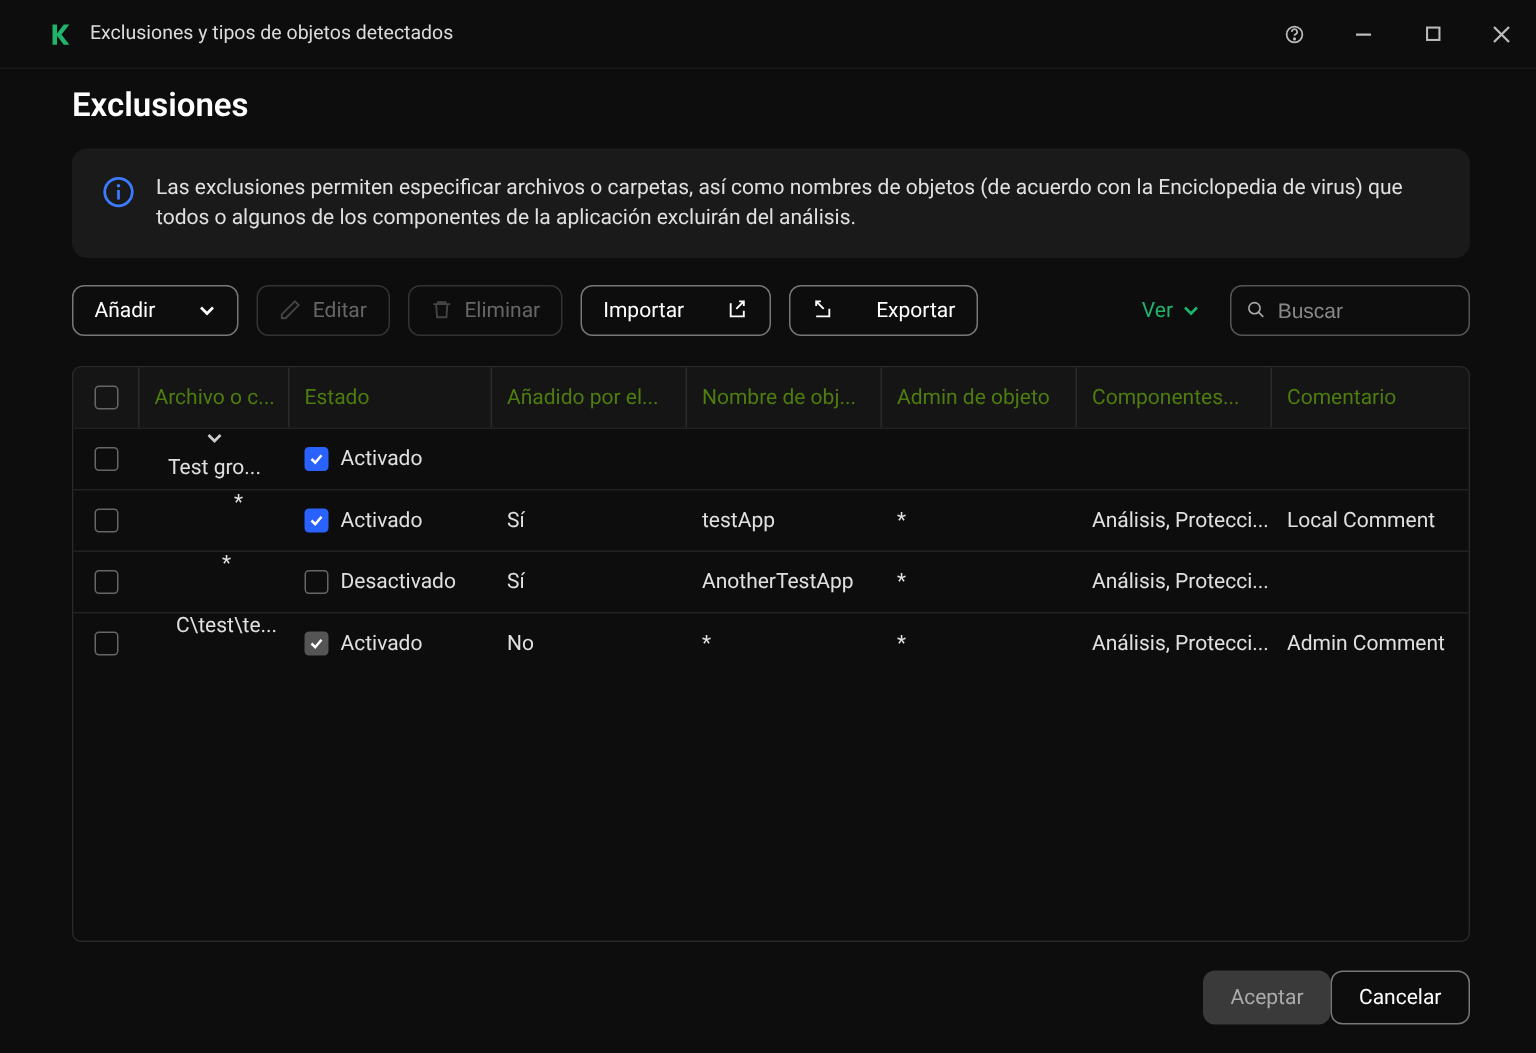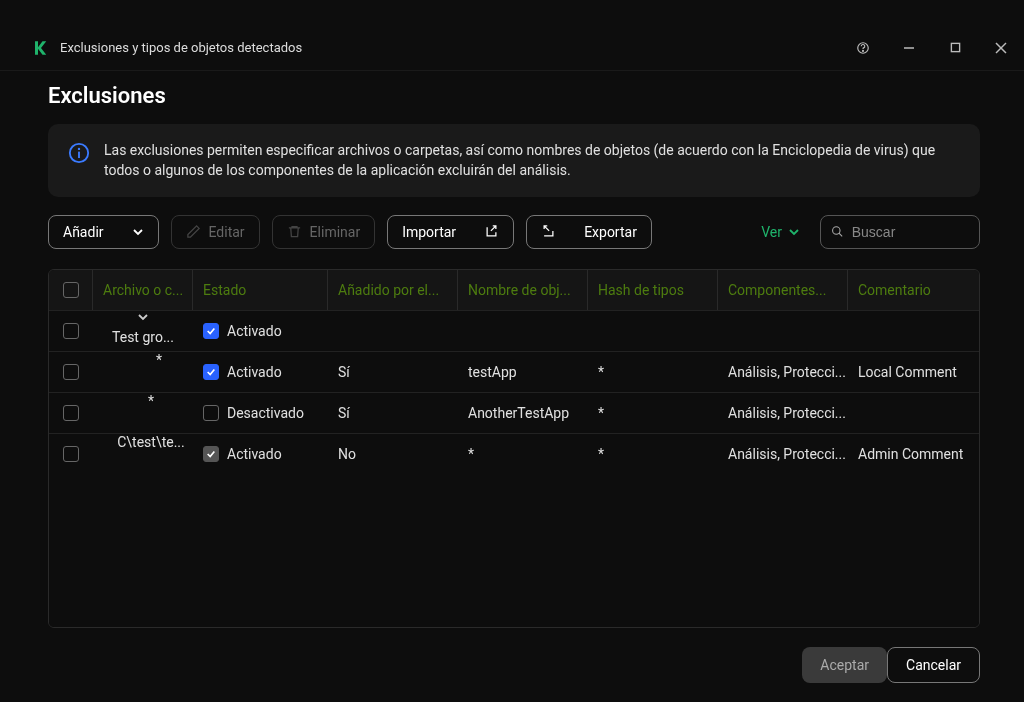--- a/index.html
+++ b/index.html
@@ -18,21 +18,20 @@
   background: #0d0d0d;
   display: flex;
   flex-direction: column;
 }
 .titlebar {
   height: 46px;
   display: flex;
   align-items: center;
   padding: 0 0 0 32px;
   border-bottom: 1px solid #1a1a1a;
-  margin-top: 25px;
 }
 .logo {
   width: 18px; height: 18px;
   margin-right: 10px;
   display: flex; align-items: center; justify-content: center;
 }
 .title-text { color: #ddd; font-size: 13px; flex: 1; }
 .winbtns { display: flex; gap: 0; }
 .winbtn {
   width: 46px; height: 32px;
@@ -256,21 +255,21 @@
 
     <div class="table">
       <div class="thead">
         <div class="th">
           <div class="checkbox"></div>
         </div>
         <div class="th">Archivo o c...</div>
         <div class="th">Estado</div>
         <div class="th">Añadido por el...</div>
         <div class="th">Nombre de obj...</div>
-        <div class="th">Hash de tipos</div>
+        <div class="th">Admin de objeto</div>
         <div class="th">Componentes...</div>
         <div class="th">Comentario</div>
       </div>
       <div class="tbody" id="tbody">
           <div class="trow">
             <div class="td cb-cell">
               <div class="checkbox"></div>
             </div>
             <div class="td file-cell">
               <svg class="chev" viewBox="0 0 12 12">

